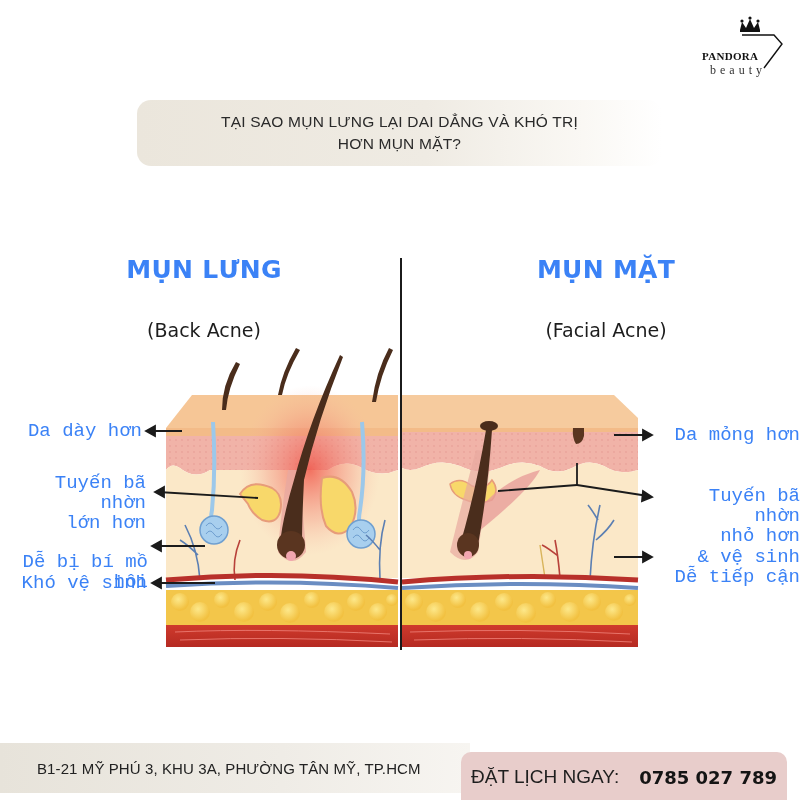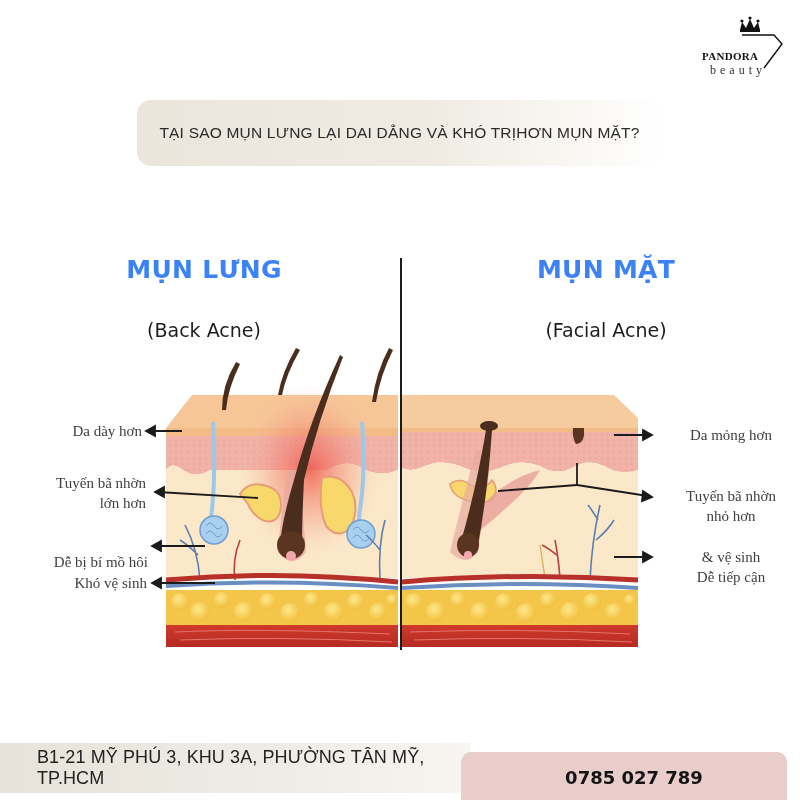--- a/index.html
+++ b/index.html
@@ -8,45 +8,45 @@
 
   
   .logo { position: absolute; left: 700px; top: 16px; width: 90px; height: 58px; }
   .logo svg { position: absolute; left: 0; top: 0; }
   .logo-name { position: absolute; left: 2px; top: 34px; font-family: "Liberation Serif", "DejaVu Serif", serif; font-size: 11px; font-weight: bold; letter-spacing: 0.3px; color: #111; }
   .logo-sub { position: absolute; left: 10px; top: 47px; font-family: "Liberation Serif", serif; font-size: 12px; letter-spacing: 4px; color: #333; }
 
   
   .title-banner { position: absolute; left: 137px; top: 100px; width: 525px; height: 66px; border-radius: 14px;
     background: linear-gradient(90deg, #ebe6dc 0%, #efebe3 55%, #faf8f4 85%, #ffffff 100%);
-    display: flex; align-items: center; justify-content: center; }
+    display: flex; flex-direction: column; align-items: center; justify-content: center; }
   .title-line { font-family: "Liberation Sans", sans-serif; font-size: 15.5px; letter-spacing: 0.2px; color: #2a2a2a; line-height: 22px; }
 
   
   .col-head { position: absolute; top: 255px; text-align: center; }
   .col-head .h1 { font-family: "DejaVu Sans", sans-serif; font-weight: bold; font-size: 25px; color: #3b82f6; line-height: 30px; letter-spacing: 0.3px; }
   .col-head .h2 { font-family: "DejaVu Sans", sans-serif; font-size: 19px; color: #1d1d1d; line-height: 26px; margin-top: 32px; }
   .head-left { left: 104px; width: 200px; }
   .head-right { left: 506px; width: 200px; }
 
   .divider { position: absolute; left: 400px; top: 258px; width: 2px; height: 392px; background: #1b1b1b; }
 
   
   .diagram { position: absolute; left: 0; top: 330px; width: 800px; height: 330px; }
 
   
-  .lbl { position: absolute; font-family: Liberation Serif, serif; font-size: 15px; color: #404040; line-height: 20px; }
+  .lbl { position: absolute; font-family: Liberation Mono, monospace; font-size: 19px; color: #3b82f6; line-height: 20px; }
   .lbl-left { text-align: right; }
-  .lbl-right { text-align: center; }
+  .lbl-right { text-align: right; }
 
   
   .foot-addr { position: absolute; left: 0; top: 743px; width: 470px; height: 50px;
     background: linear-gradient(90deg, #e7e3da 0%, #efece6 60%, #f7f5f1 100%);
     display: flex; align-items: center; padding-left: 37px; }
-  .foot-addr span { font-family: "Liberation Sans", sans-serif; font-size: 18px; color: #222; letter-spacing: 0.1px; }
+  .foot-addr span { font-family: "Liberation Sans", sans-serif; font-size: 15px; color: #222; letter-spacing: 0.1px; }
   .foot-cta { position: absolute; left: 461px; top: 752px; width: 326px; height: 50px; border-radius: 10px 10px 0 0;
     background: #e8cdcb; display: flex; align-items: center; justify-content: center; }
   .foot-cta .cta-label { font-family: "Liberation Sans", sans-serif; font-size: 19px; color: #1e1e1e; }
   .foot-cta .cta-phone { font-family: "DejaVu Sans", sans-serif; font-weight: bold; font-size: 18px; color: #141414; margin-left: 20px; }
 </style>
 </head>
 <body>
 
 <div class="logo">
   <svg width="90" height="58" viewBox="0 0 90 58">
@@ -239,14 +239,15 @@
 </div>
 <div class="lbl lbl-right" style="left:662px; top:547px; width:138px;">
   <div>&amp; vệ sinh</div>
   <div>Dễ tiếp cận</div>
 </div>
 
 <div class="foot-addr">
   <span>B1-21 MỸ PHÚ 3, KHU 3A, PHƯỜNG TÂN MỸ, TP.HCM</span>
 </div>
 <div class="foot-cta">
+  <span class="cta-label">ĐẶT LỊCH NGAY:</span>
   <span class="cta-phone">0785 027 789</span>
 </div>
 
 </body></html>

